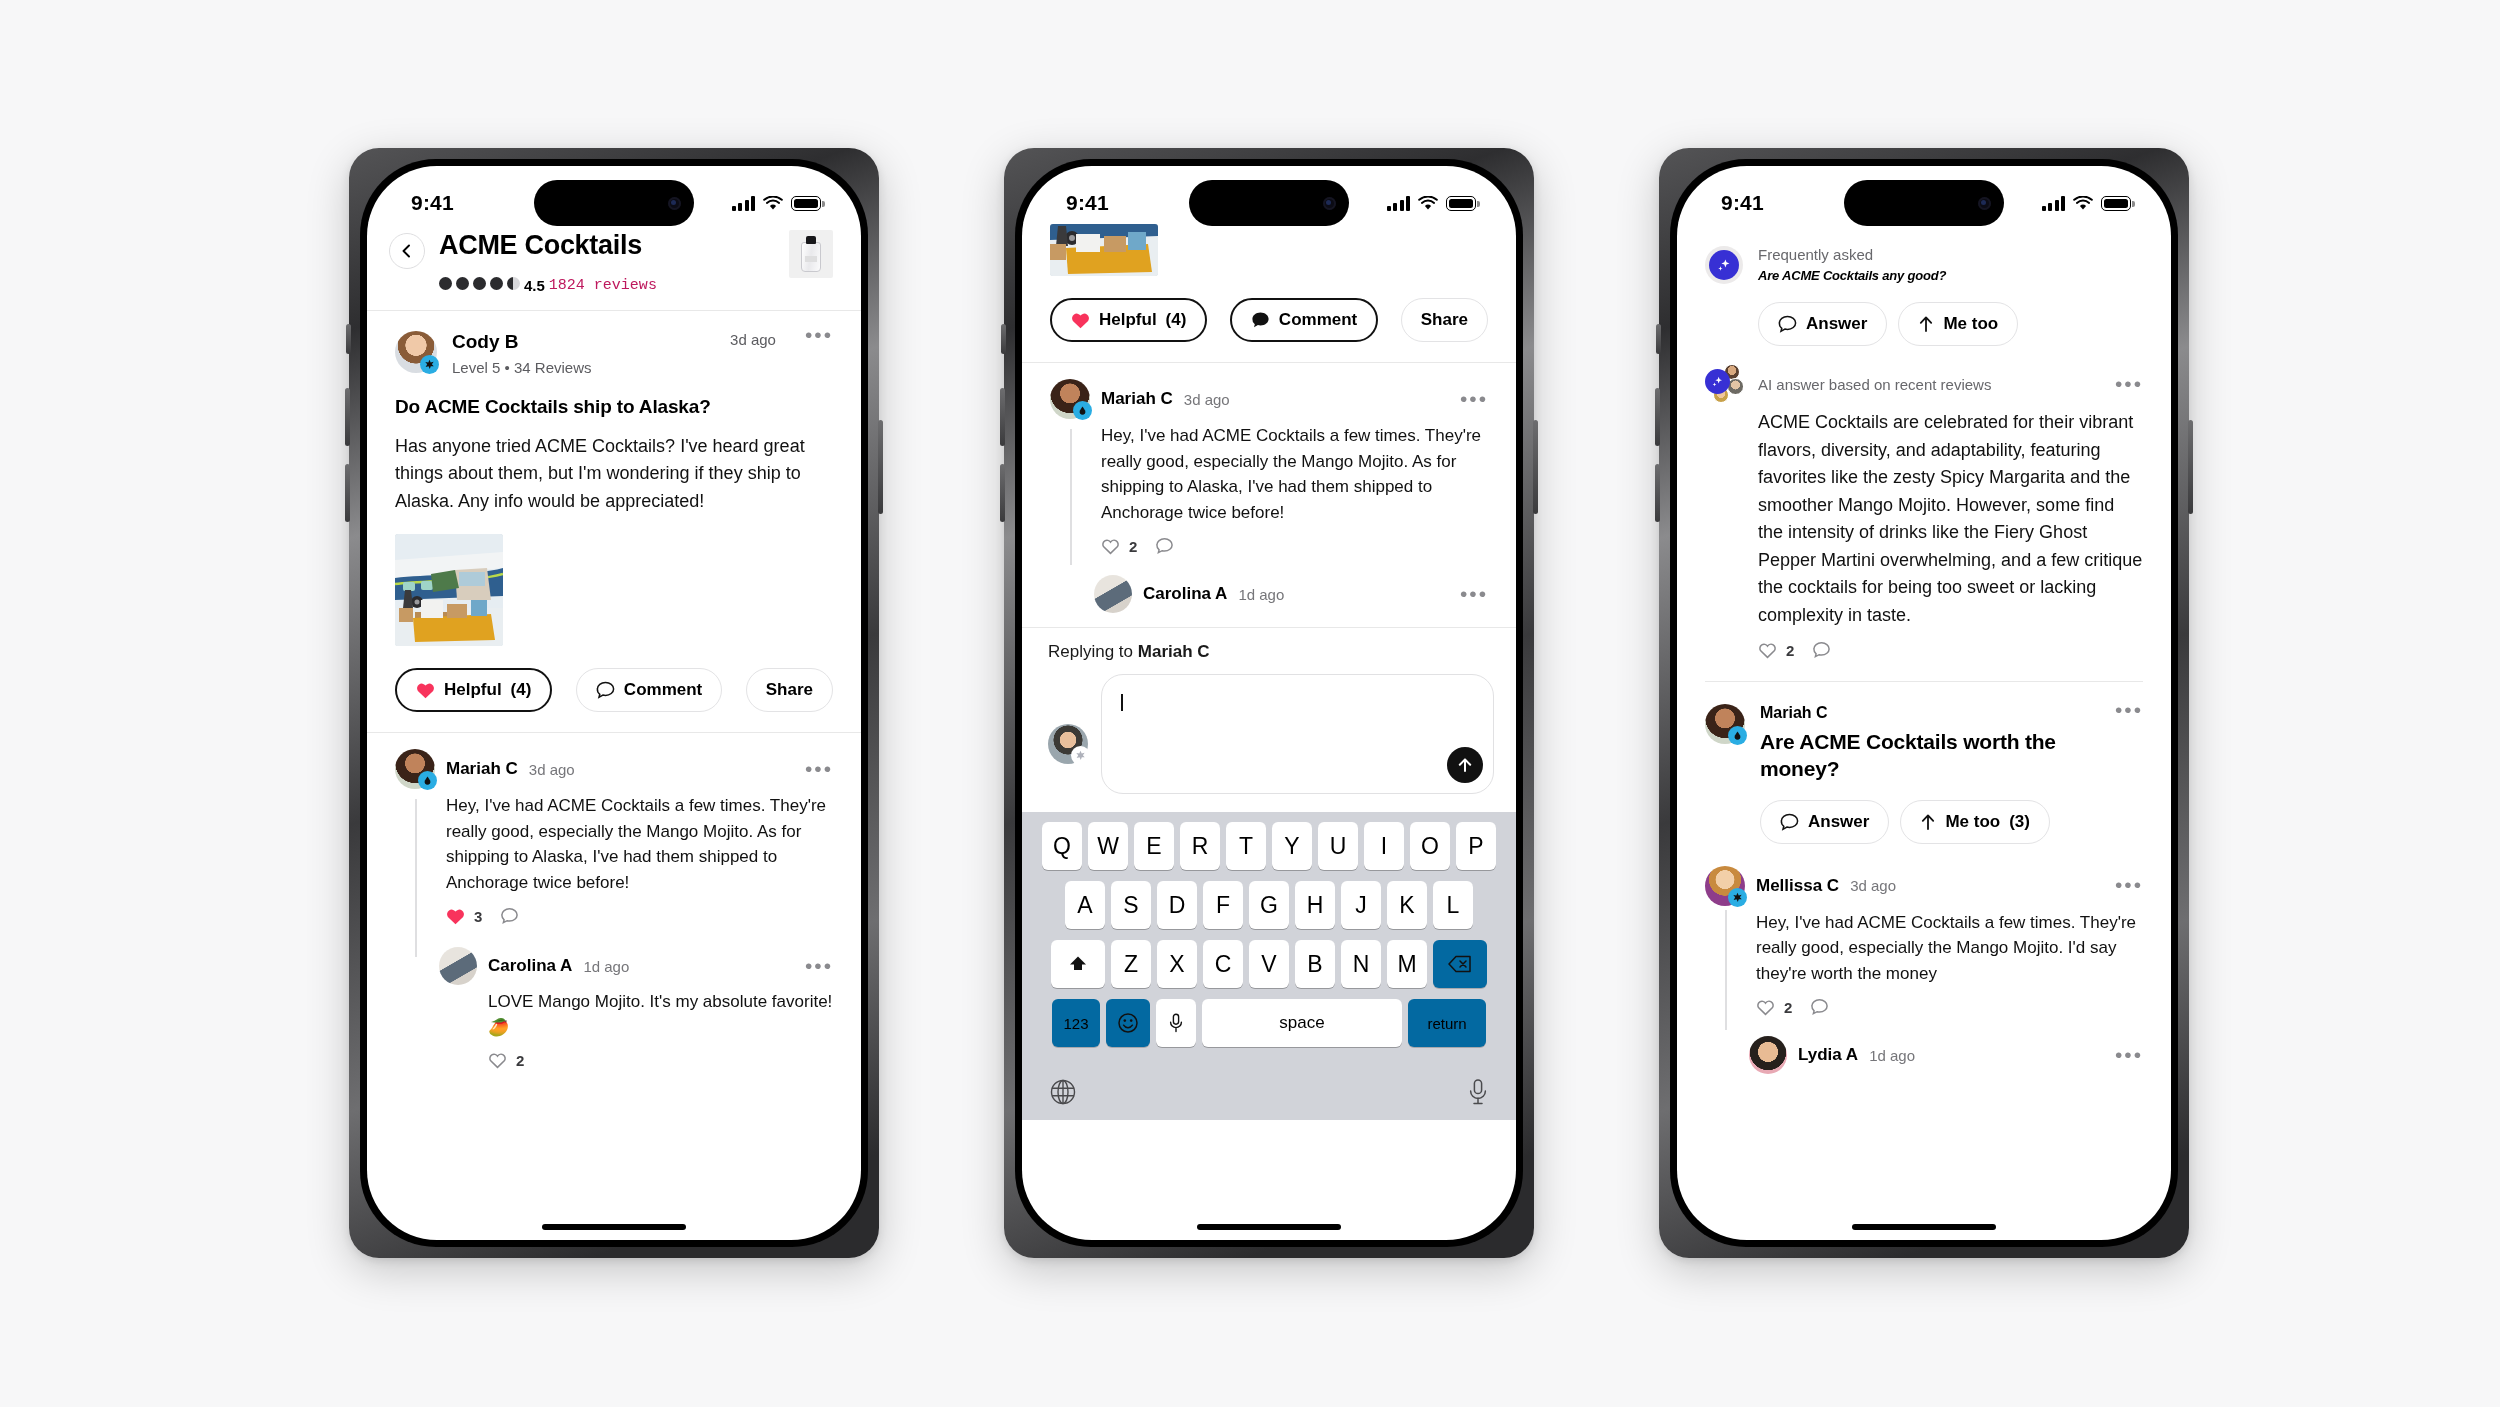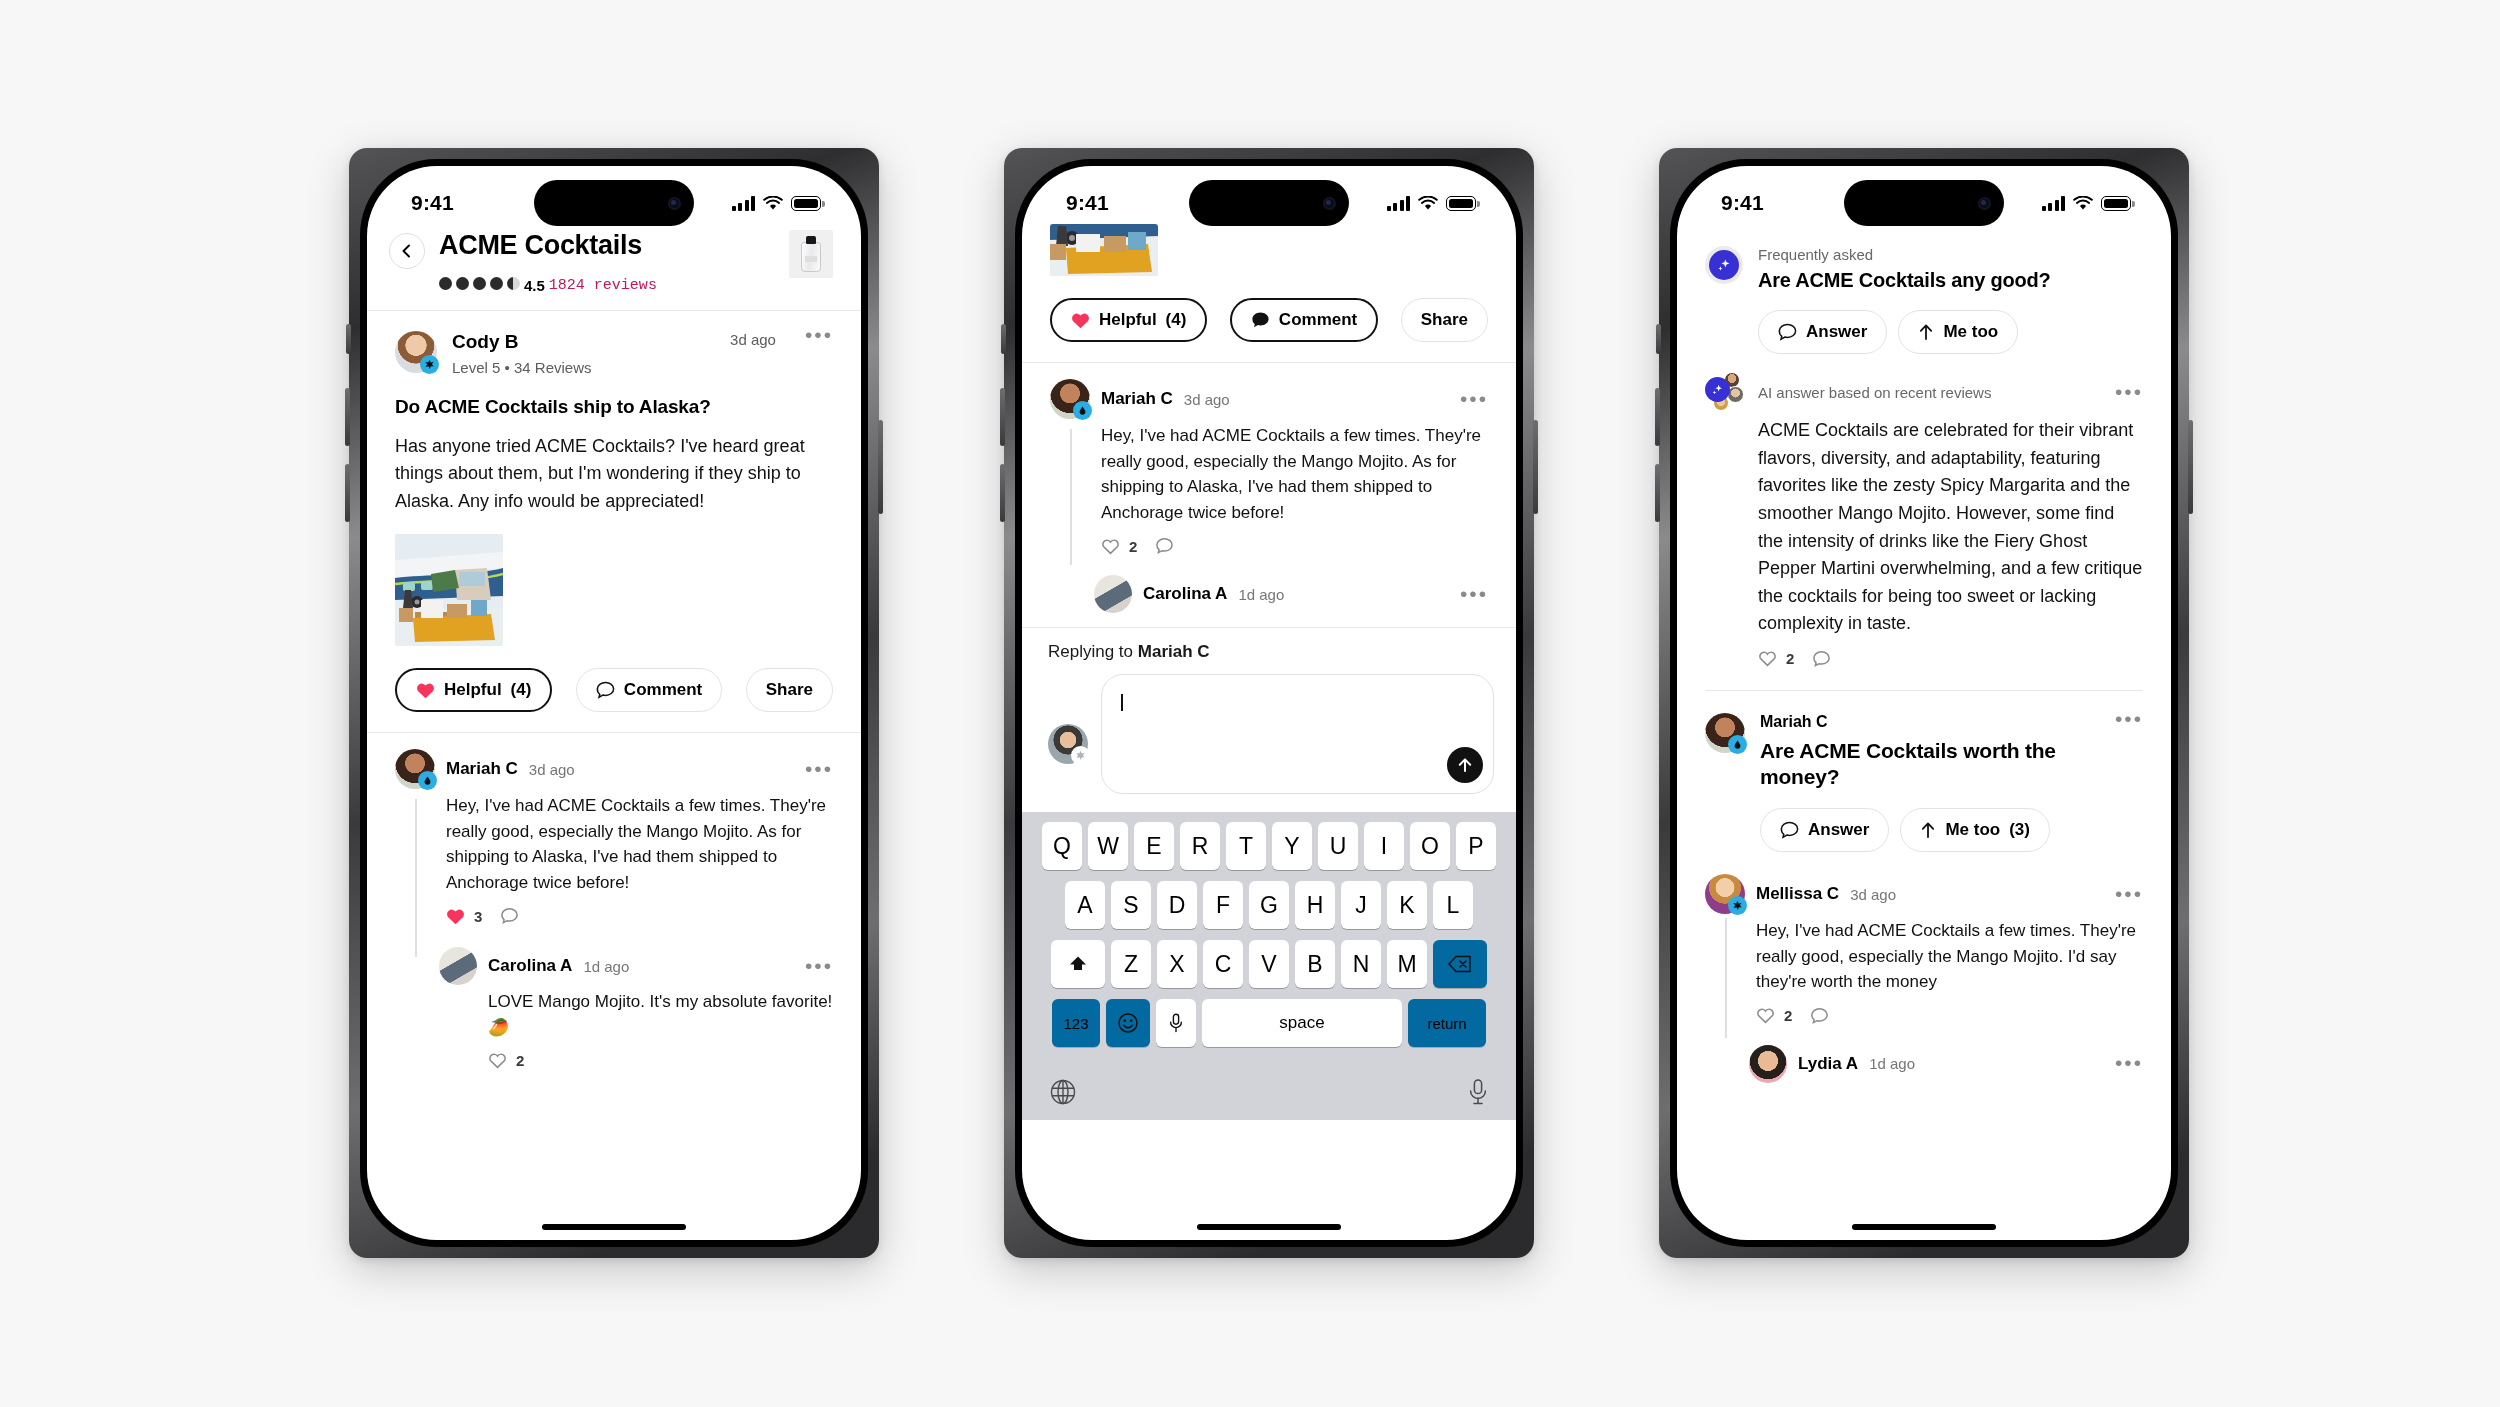--- a/index.html
+++ b/index.html
@@ -10,21 +10,21 @@
     -webkit-font-smoothing:antialiased;
     overflow:hidden;
   }
 
   .stage { position:relative; width:2500px; height:1407px; }
 
   
   .phone {
     position:absolute;
     width:530px; height:1110px;
-    border-radius:18px;
+    border-radius:30px;
     background:linear-gradient(160deg,#545456 0%,#2e2e30 14%,#8b8b8d 30%,#3a3a3c 52%,#6e6e70 74%,#2b2b2d 92%);
     padding:11px;
     box-shadow:0 12px 44px rgba(0,0,0,.20), 0 3px 10px rgba(0,0,0,.10);
   }
   .phone-inner {
     width:100%; height:100%;
     border-radius:76px;
     background:#000;
     padding:7px;
   }
@@ -153,21 +153,21 @@
   .key.fn { font-size:16px; min-width:48px; }
   .key.small { font-size:15px; }
   .kb-bottom { display:flex; align-items:center; justify-content:space-between; padding:6px 22px 0 22px; height:62px; }
 
   
   .faq { padding:22px 28px 0 28px; }
   .faq-head { display:flex; align-items:flex-start; gap:15px; }
   .ai-circle { width:38px; height:38px; border-radius:50%; background:#eceaea; display:flex; align-items:center; justify-content:center; flex:none; }
   .ai-dot { width:30px; height:30px; border-radius:50%; background:#3730d4; display:flex; align-items:center; justify-content:center; }
   .faq-label { font-size:15px; color:#68686c; }
-  .faq-q { font-size:20px; font-weight:700; color:#000; margin-top:5px; letter-spacing:-.2px; line-height:1.22; }
+  .faq-q { font-size:13px; font-weight:700; color:#000; margin-top:5px; letter-spacing:-.2px; line-height:1.22;font-style:italic; }
   .faq-actions { display:flex; gap:11px; margin-top:18px; }
 
   .ai-ans { padding:18px 28px 0 28px; }
   .ai-head { display:flex; align-items:center; gap:13px; }
   .ai-cluster { width:40px; height:40px; position:relative; flex:none; }
   .ai-cluster .mini { position:absolute; border-radius:50%; background-size:cover; background-position:center; border:1.5px solid #fff; }
   .ai-cluster .bigdot { position:absolute; left:0; top:5px; width:25px; height:25px; border-radius:50%; background:#3730d4; display:flex; align-items:center; justify-content:center; z-index:3; }
   .ai-label { font-size:15px; color:#68686c; flex:1; }
   .ai-text { font-size:18px; color:#111; line-height:1.53; margin-top:5px; }
 

